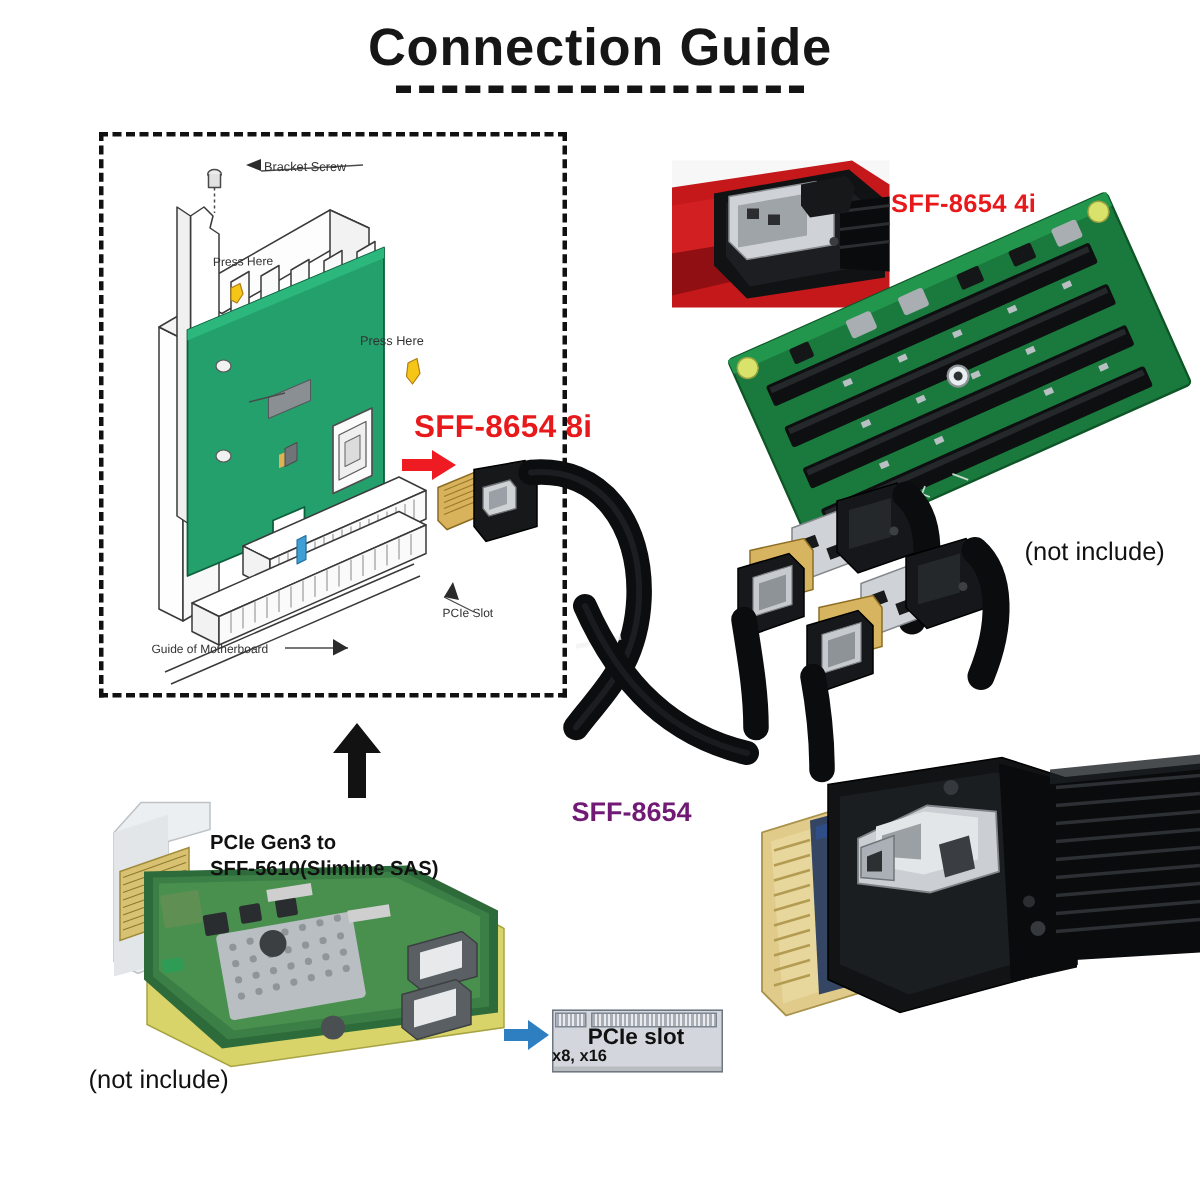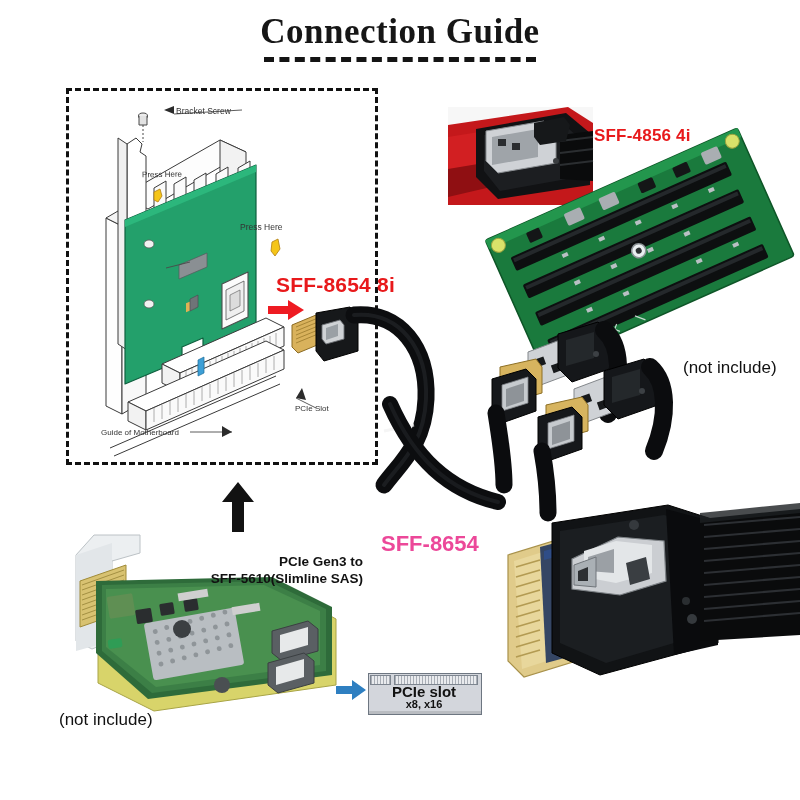--- a/index.html
+++ b/index.html
@@ -8,21 +8,21 @@
     font-family:"Liberation Sans",sans-serif;
     overflow:hidden;position:relative;
   }
   #stage{position:relative;width:800px;height:800px;background:#fff;}
   .abs{position:absolute;}
 
   
   #title-wrap{left:0;top:14px;width:800px;text-align:center;}
   #title{
     font-size:35px;font-weight:700;letter-spacing:.5px;color:#161616;
-    font-family:Liberation Serif, serif;line-height:1.05;
+    font-family:Liberation Sans, sans-serif;line-height:1.05;
   }
   #title-rule{
     margin:6px auto 0;width:272px;height:0;
     border-top:5px dashed #141414;
   }
 
   
   #diagram-frame{
     left:66px;top:88px;width:312px;height:377px;
     border:3px dashed #111;box-sizing:border-box;background:#fff;
@@ -41,26 +41,26 @@
 
   #sff8654-8i{
     left:276px;top:273px;font-size:21px;font-weight:700;color:#e8191b;
     letter-spacing:.2px;
   }
   #sff8654-4i{
     left:594px;top:126px;font-size:17px;font-weight:700;color:#e8191b;
     letter-spacing:.2px;
   }
   #sff8654-center{
-    left:381px;top:531px;font-size:22px;font-weight:700;color:#ec4899;text-align:center;
+    left:381px;top:531px;font-size:18px;font-weight:700;color:#701a75;text-align:center;
   }
   #not-include-right{left:683px;top:358px;font-size:17px;color:#111;}
   #not-include-left{left:59px;top:710px;font-size:17px;color:#111;}
   #pcie-card-label{
-    left:158px;top:553px;width:205px;text-align:right;
+    left:140px;top:553px;width:205px;text-align:left;
     font-size:13.5px;font-weight:700;color:#111;line-height:1.28;
   }
 
   
   #pcie-slot-callout{left:368px;top:665px;width:112px;height:48px;}
   .slot-body{
     position:absolute;left:0;top:8px;width:112px;height:40px;
     background:#d3d6dc;border:1px solid #6d7681;
     box-shadow:inset 0 -3px 0 rgba(0,0,0,.12);
   }
@@ -69,21 +69,21 @@
     background:repeating-linear-gradient(90deg,#a9aeb6 0 1.4px,#e9ebee 1.4px 3px);
     border:1px solid #7d858f;box-sizing:border-box;
   }
   .slot-teeth.seg2{left:26px;width:84px;}
   .slot-teeth.seg1{left:2px;width:21px;}
   #pcie-slot-text{
     position:absolute;left:0;top:19px;width:112px;text-align:center;
     font-size:15px;font-weight:700;color:#111;line-height:1;
   }
   #pcie-slot-sub{
-    position:absolute;left:0;top:34px;width:112px;text-align:center;
+    position:absolute;left:0;top:34px;width:112px;text-align:left;
     font-size:11px;font-weight:700;color:#111;line-height:1;
   }
   #blue-arrow{left:336px;top:679px;width:30px;height:22px;}
 
   
   #up-arrow{left:222px;top:482px;width:32px;height:50px;}
 
   
   svg{display:block;overflow:visible;}
 </style>
@@ -245,21 +245,21 @@
 
     <path d="M96,128 L126,122" stroke="#f2f2f2" stroke-width="3" opacity=".75"></path>
   </svg>
 
   <svg class="abs" style="left:378px;top:398px;" width="190" height="130" viewBox="0 0 190 130">
     <path d="M12,6 C36,60 70,92 120,104" fill="none" stroke="#0c0d0f" stroke-width="16" stroke-linecap="round"></path>
     <path d="M12,6 C36,60 70,92 120,104" fill="none" stroke="#2a2d31" stroke-width="4" stroke-linecap="round" opacity=".45"></path>
   </svg>
 
   <div class="abs" id="sff8654-8i">SFF-8654 8i</div>
-  <div class="abs" id="sff8654-4i">SFF-4856 4i</div>
+  <div class="abs" id="sff8654-4i">SFF-8654 4i</div>
   <div class="abs" id="sff8654-center">SFF-8654</div>
 
   <svg class="abs" style="left:448px;top:107px;" width="145" height="98" viewBox="0 0 145 98">
     <rect x="0" y="0" width="145" height="98" fill="#f7f7f7"></rect>
 
     <path d="M0,18 L120,0 L145,16 L145,98 L0,98 Z" fill="#c4181b"></path>
     <path d="M0,30 L112,12 L138,28 L138,62 L0,86 Z" fill="#d21f22"></path>
     <path d="M0,62 L60,52 L60,76 L0,90 Z" fill="#8f0f12"></path>
 
     <path d="M28,22 L118,6 L142,26 L142,78 L50,92 L28,70 Z" fill="#111214"></path>

